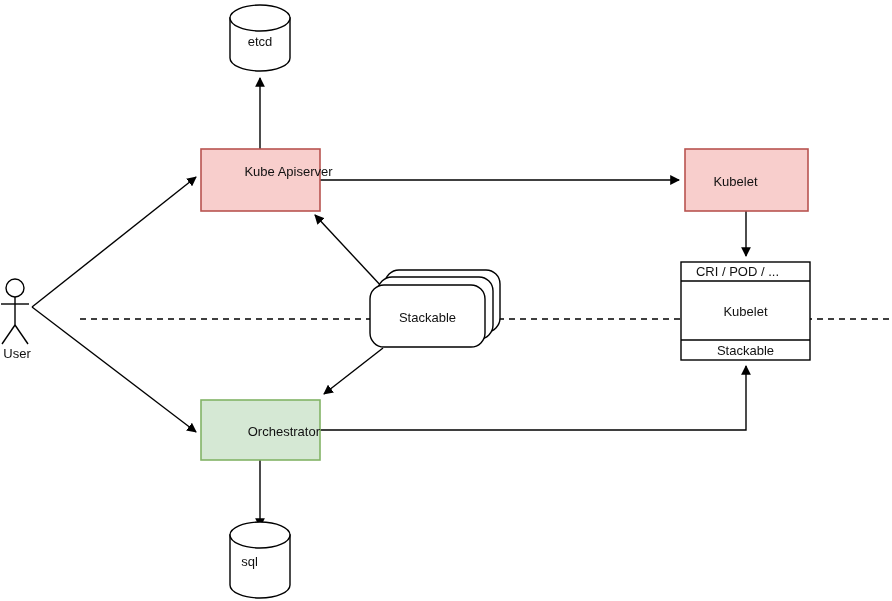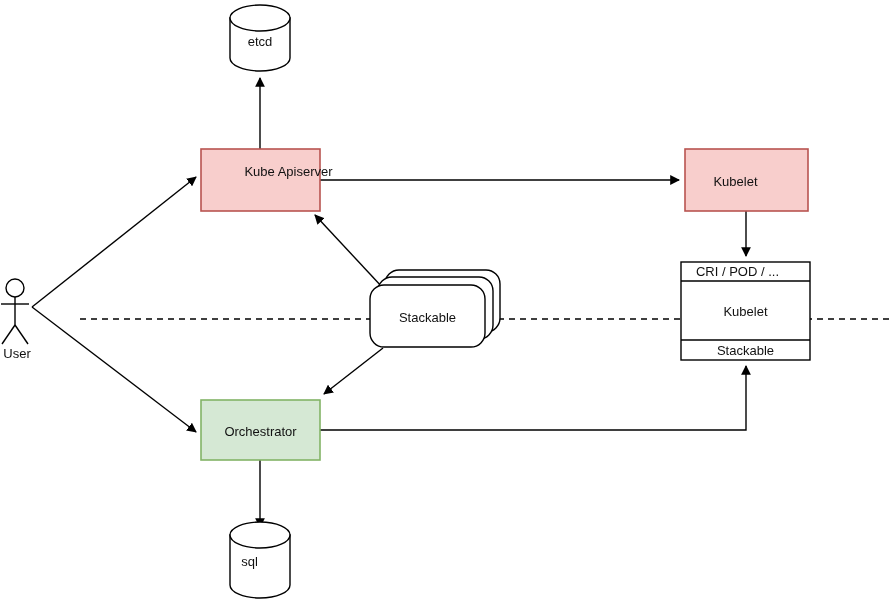--- a/index.html
+++ b/index.html
@@ -108,21 +108,21 @@
 </svg>
 
 <div class="node-label" style="left:230px;top:34px;width:60px;">etcd</div>
 
 <div class="node-label" style="left:201px;top:164px;width:119px;padding-left:28px;">Kube Apiserver</div>
 
 <div class="node-label" style="left:685px;top:174px;width:101px;">Kubelet</div>
 
 <div class="node-label" style="left:370px;top:310px;width:115px;">Stackable</div>
 
-<div class="node-label" style="left:201px;top:424px;width:119px;">Orchestrator</div>
+<div class="node-label" style="left:201px;top:424px;width:119px;text-align:right;">Orchestrator</div>
 
 <div class="node-label" style="left:681px;top:264px;width:113px;">CRI / POD / ...</div>
 
 <div class="node-label" style="left:681px;top:304px;width:129px;">Kubelet</div>
 
 <div class="node-label" style="left:681px;top:343px;width:129px;">Stackable</div>
 
 <div class="node-label" style="left:230px;top:554px;width:39px;">sql</div>
 
 <div class="node-label" style="left:1px;top:346px;width:32px;text-align:center;">User</div>

